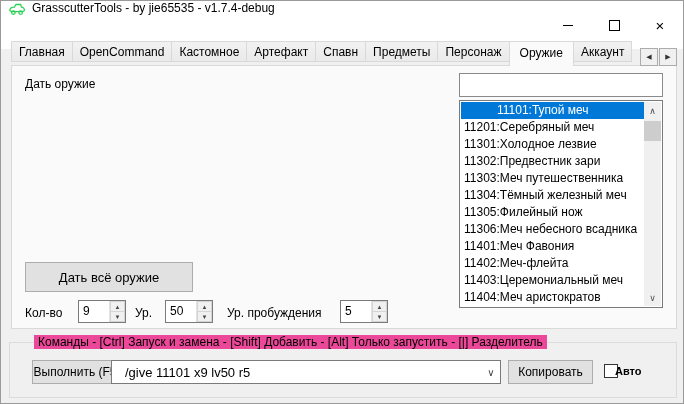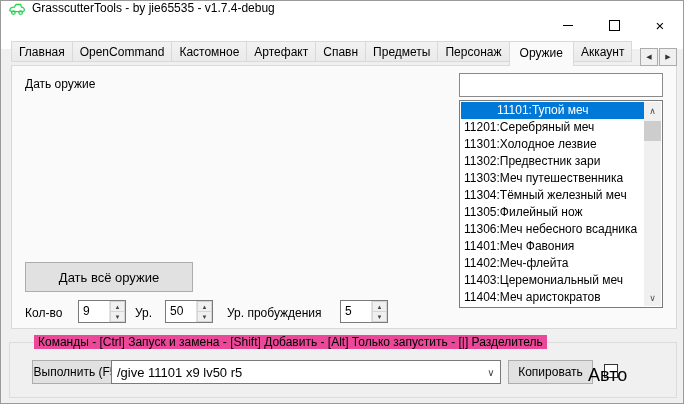--- a/index.html
+++ b/index.html
@@ -58,26 +58,26 @@
   .spin-buttons{width:15px;display:flex;flex-direction:column;border-left:1px solid #e2e2e2;}
   .spin-btn{flex:1;background:#f0f0f0;display:flex;align-items:center;justify-content:center;
        font-size:6px;color:#444;border:1px solid #d5d5d5;}
   .spin-btn + .spin-btn{border-top:none;}
   
   .groupbox{position:absolute;left:8px;top:341px;width:668px;height:56px;box-sizing:border-box;border:1px solid #dcdcdc;}
   .groupbox-title{position:absolute;top:-8px;left:24px;background:#ec4899;padding:0 4px;white-space:nowrap;text-align:right;}
   .run-btn{left:31px;top:359px;width:90px;height:24px;}
   .copy-btn{left:507px;top:359px;width:85px;height:24px;}
   .cmd-combo{position:absolute;left:110px;top:359px;width:390px;height:24px;box-sizing:border-box;
-       border:1px solid #7a7a7a;background:#fff;display:flex;align-items:center;z-index:2;}
+       border:1px solid #7a7a7a;background:#fff;display:flex;align-items:center;z-index:2;padding-left:8px;}
   .cmd-text{flex:1;padding:0 5px;font-size:13px;white-space:nowrap;overflow:hidden;}
   .combo-arrow{width:18px;text-align:center;color:#444;font-size:10px;}
   .auto-check{position:absolute;left:603px;top:363px;width:14px;height:14px;box-sizing:border-box;
        border:1px solid #333;background:#fff;z-index:2;}
-  .auto-label{left:587px;top:364px;font-size:18px;}
+  .auto-label{left:614px;top:364px;font-size:11px;font-weight:bold;}
 </style>
 </head>
 <body>
 
 <div class="window">
 
   <div class="titlebar">
     <svg class="app-icon" viewBox="0 0 20 16">
       <path d="M2 10 C2 7 5 6 7 6 L9 3 L14 3 L15 6 C17 6 19 8 18 10 L16 11 L5 11 Z" fill="none" stroke="#2bd155" stroke-width="1.4"></path>
       <circle cx="6" cy="12" r="2" fill="none" stroke="#2bd155" stroke-width="1.4"></circle>

